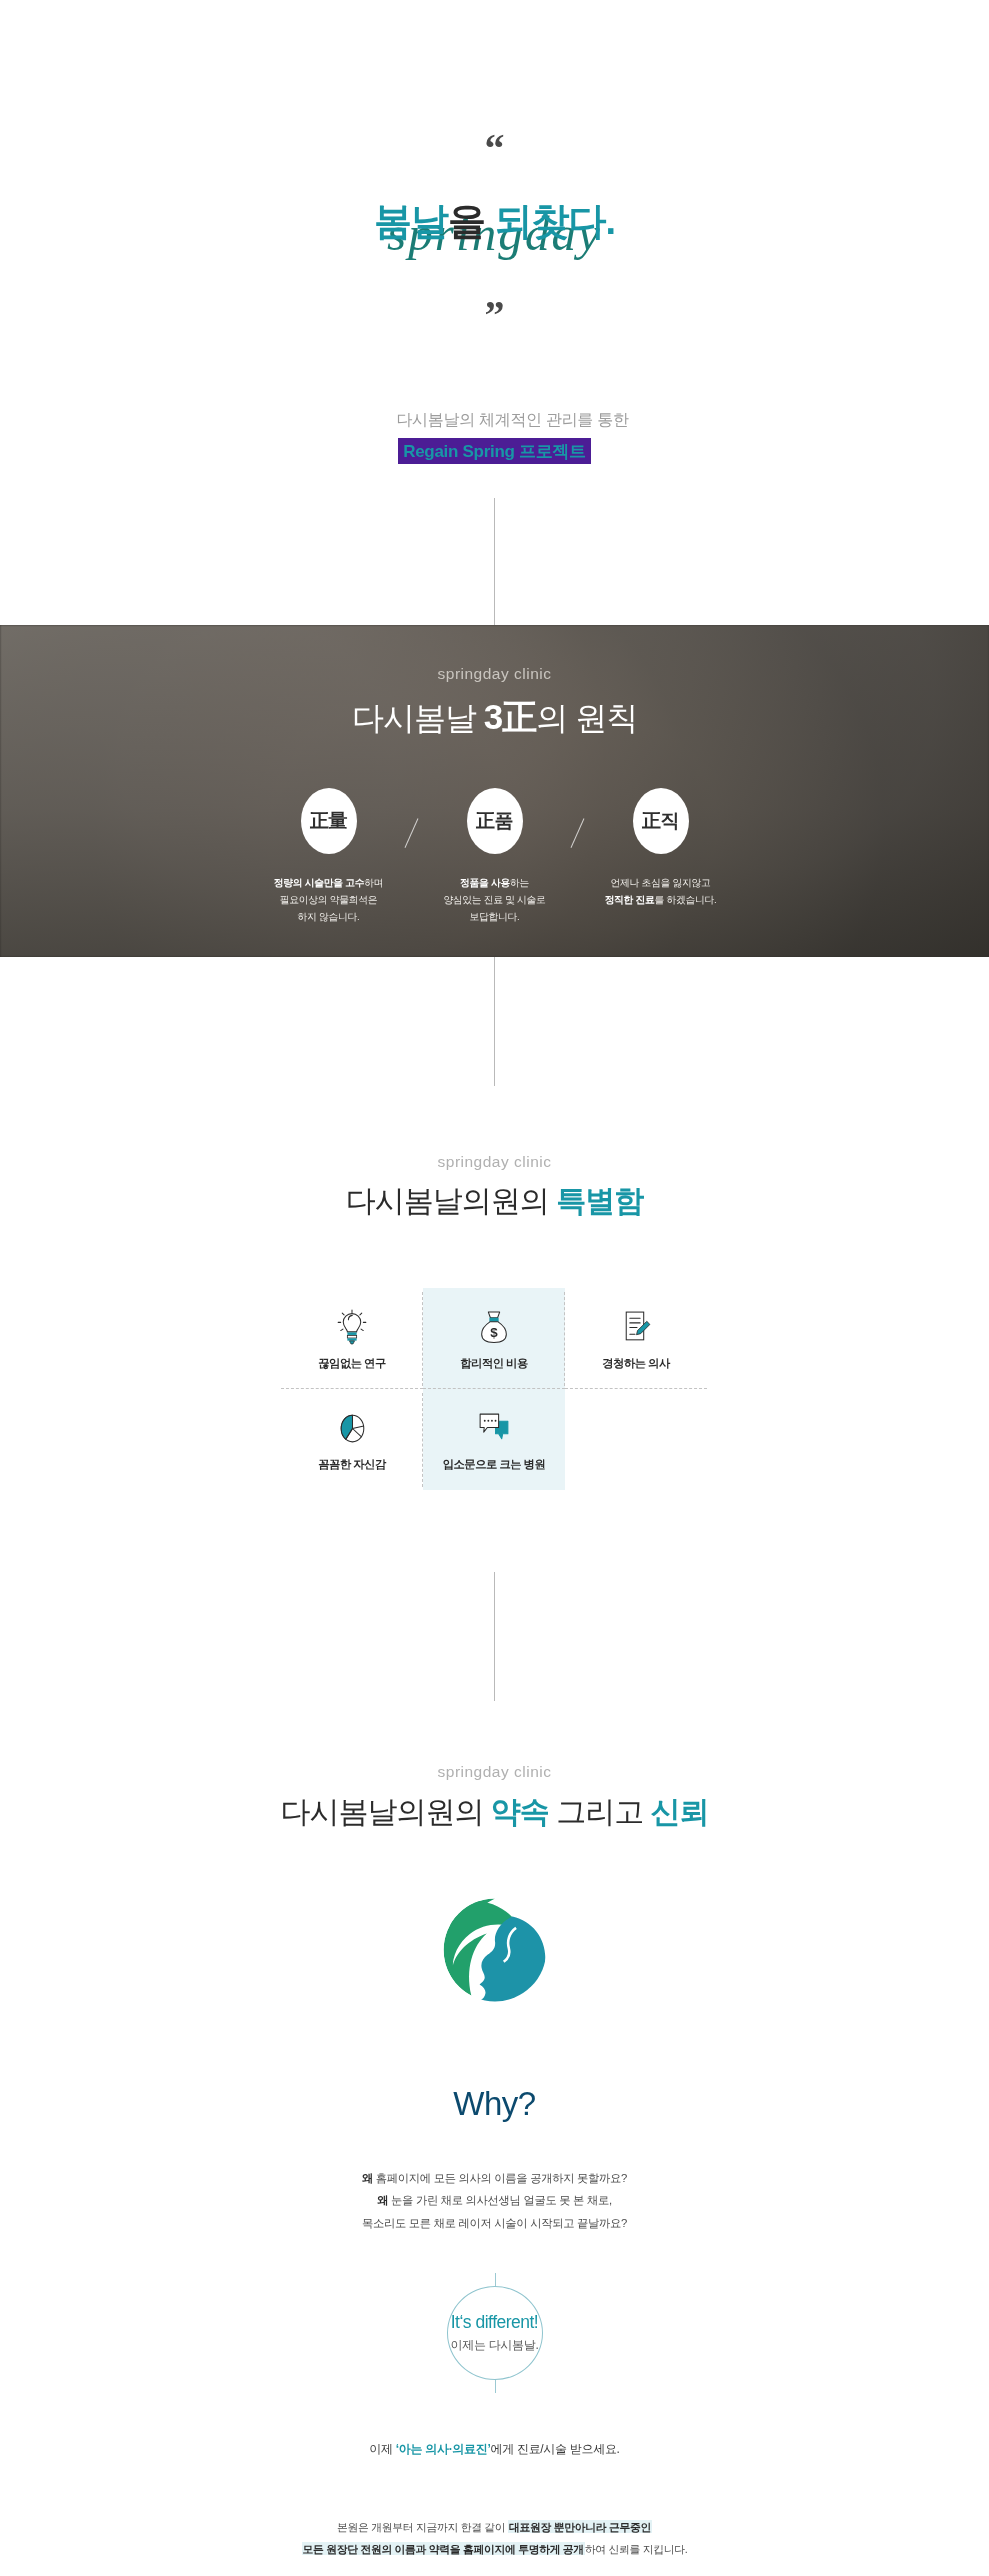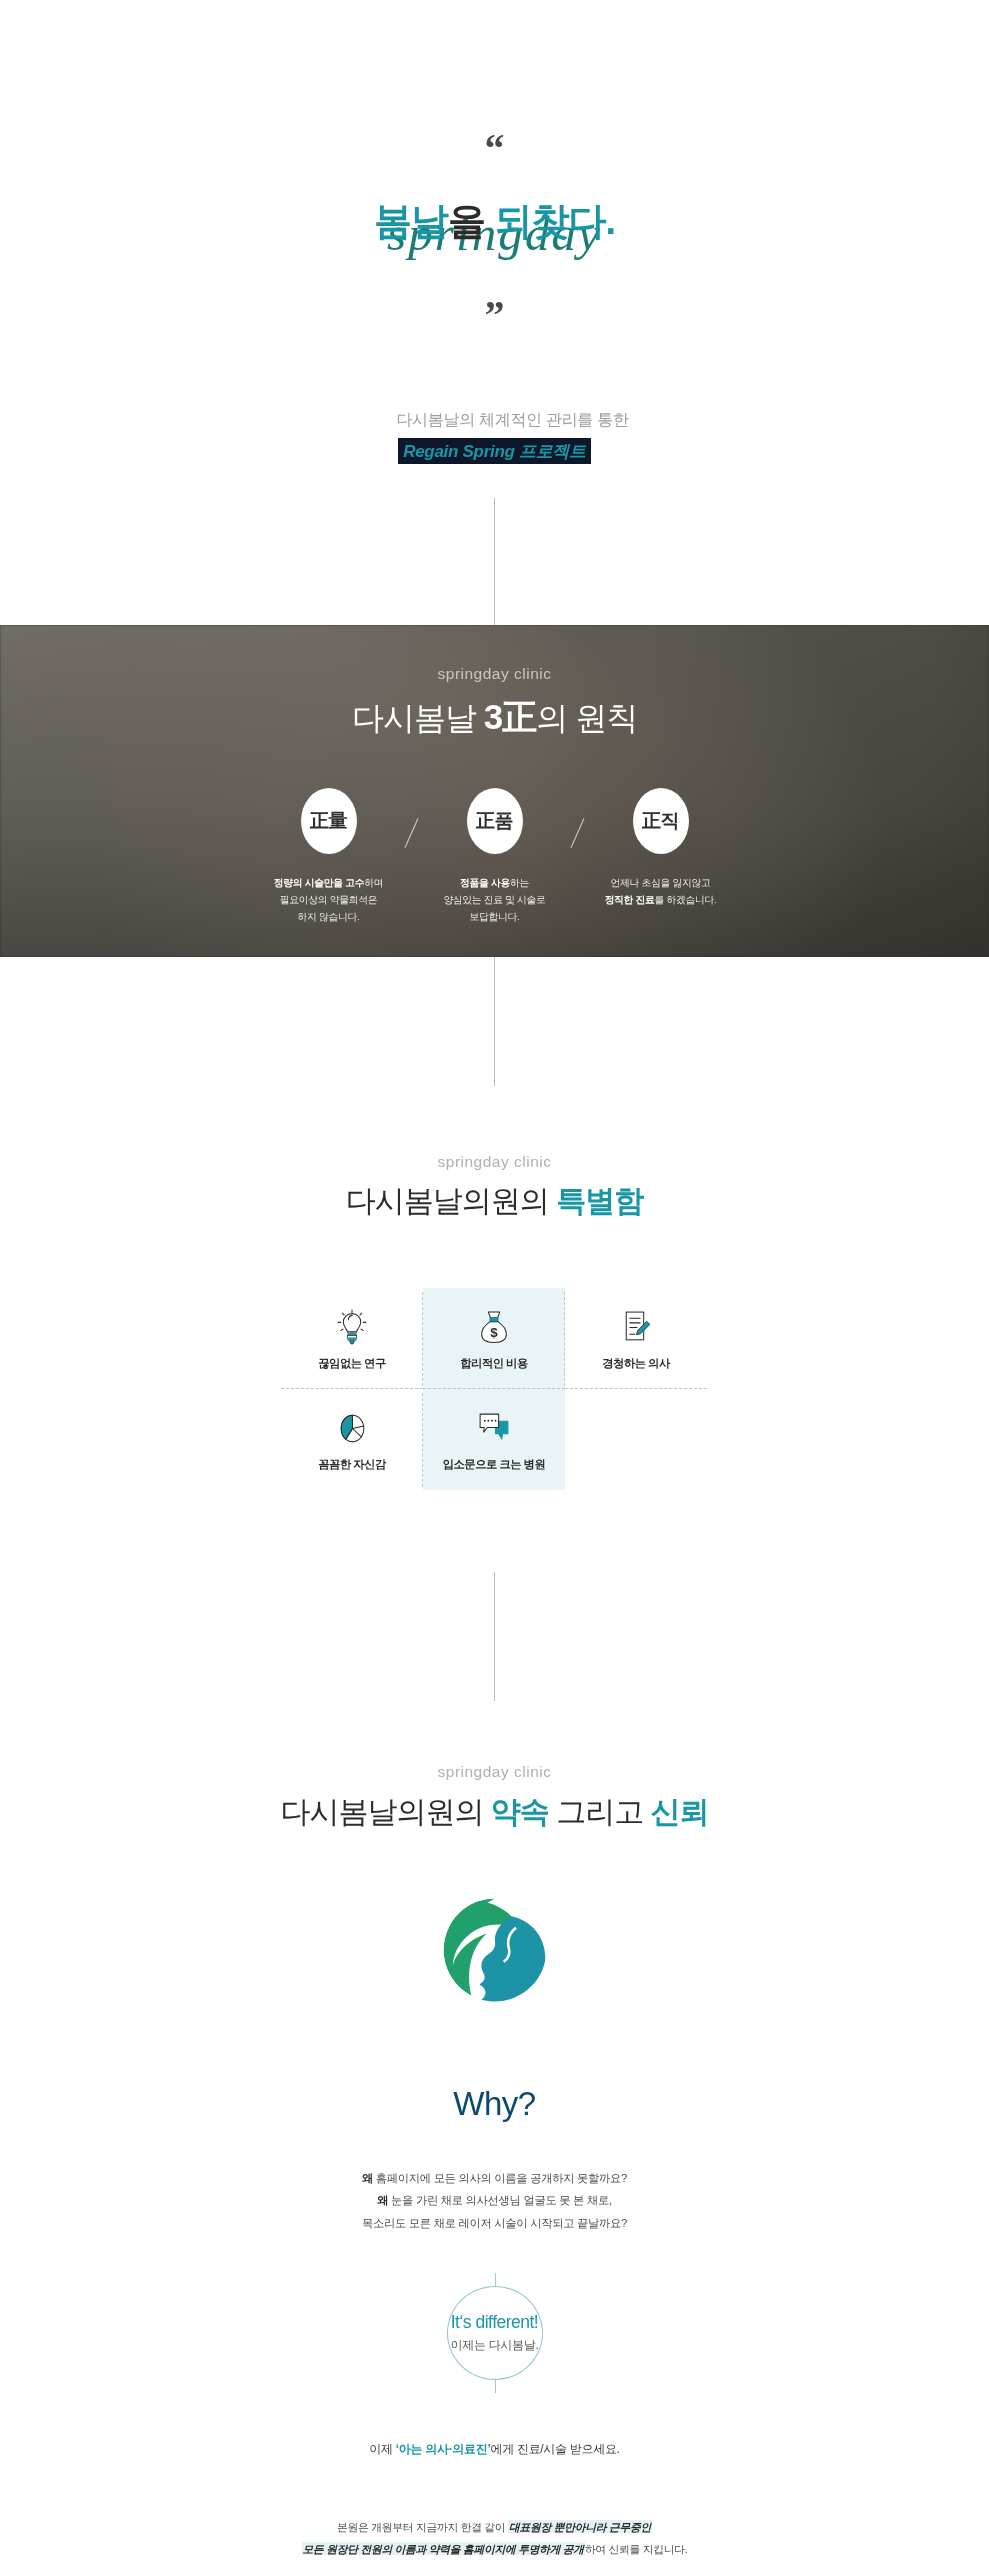--- a/index.html
+++ b/index.html
@@ -41,22 +41,21 @@
     white-space:nowrap; line-height:1.2;
   }
   .t-teal  { color:#1896a6; }
   .t-dark  { color:#2b2b2b; }
   .hero-sub {
     margin-top:81px; font-size:16px; color:#9d9d9d; letter-spacing:-0.3px;padding-left:36px;
   }
   .hero-sub2 {
     margin-top:7.2px; font-size:17px; font-weight:700; letter-spacing:-0.3px;
     color:#1896a6; display:inline-block; padding:1.5px 5.2px;
-    background:#0f172a;
-    font-style:italic;
+    background:#4c1d95;
   }
   .hero-connector { height:127px; margin-top:34px; }
 
   
   .banner {
     width:989px; height:332px; position:relative; overflow:hidden;
     background:#4a4742;
   }
   .banner-photo {
     position:absolute; inset:0;
@@ -172,21 +171,21 @@
     margin-top:45px; font-size:12px; line-height:1.95; color:#3a3a3a;
     letter-spacing:-0.3px;
   }
   .t-red  { color:#e06a6a; font-weight:800; }
   .t-blue { color:#1896a6; font-weight:800; }
 
   .pledge {
     margin-top:56px; font-size:10.8px; line-height:2.0; color:#4a4a4a;
     letter-spacing:-0.3px;
   }
-  .hl { background:#e3f2f5; font-weight:800; color:#2b2b2b; padding:0.5px 1px;font-style:italic; }
+  .hl { background:#e3f2f5; font-weight:800; color:#2b2b2b; padding:0.5px 1px; }
 </style>
 </head>
 <body>
 
 <div class="page">
 
   <section class="hero">
     <div class="quote-mark quote-open">“</div>
 
     <div class="hero-head">

